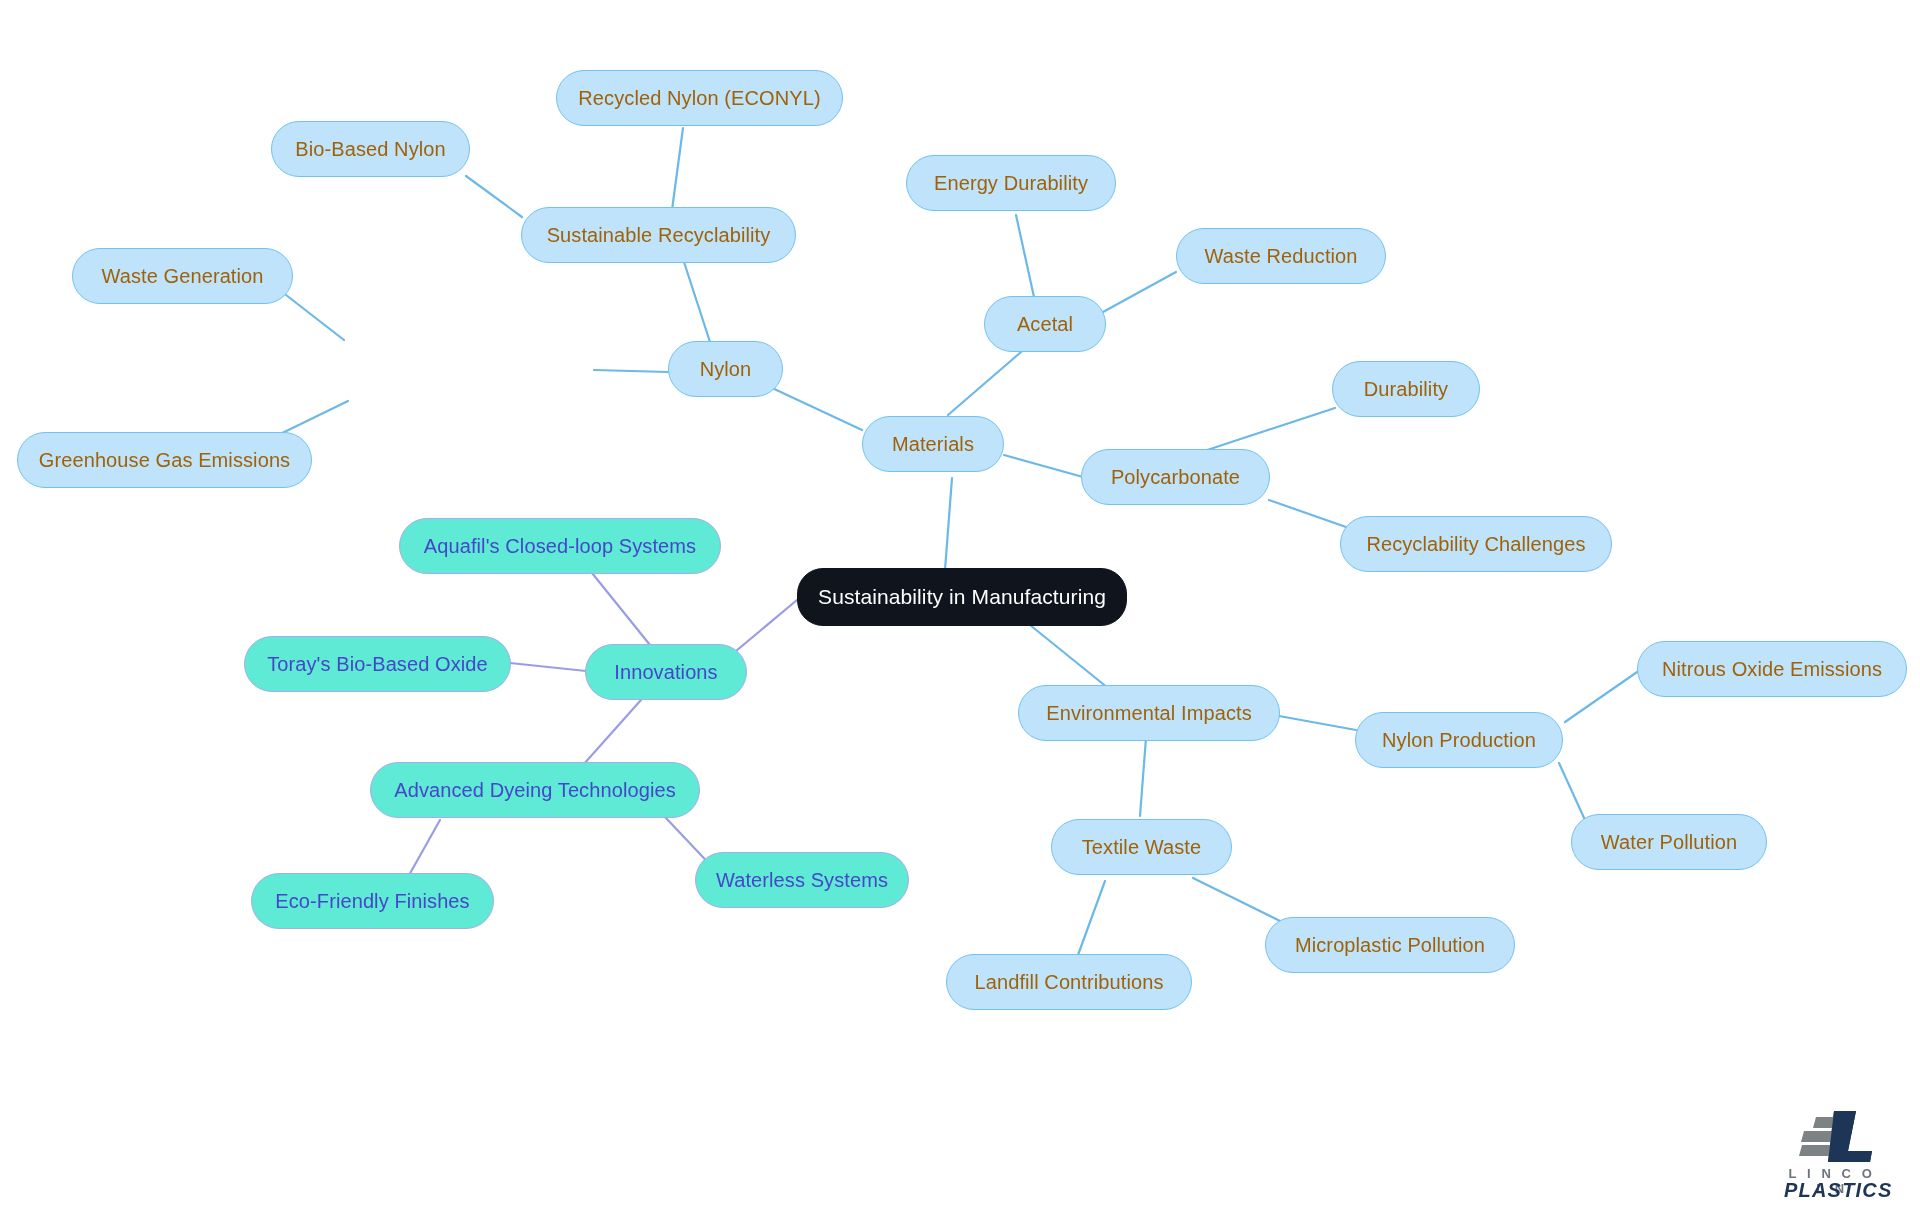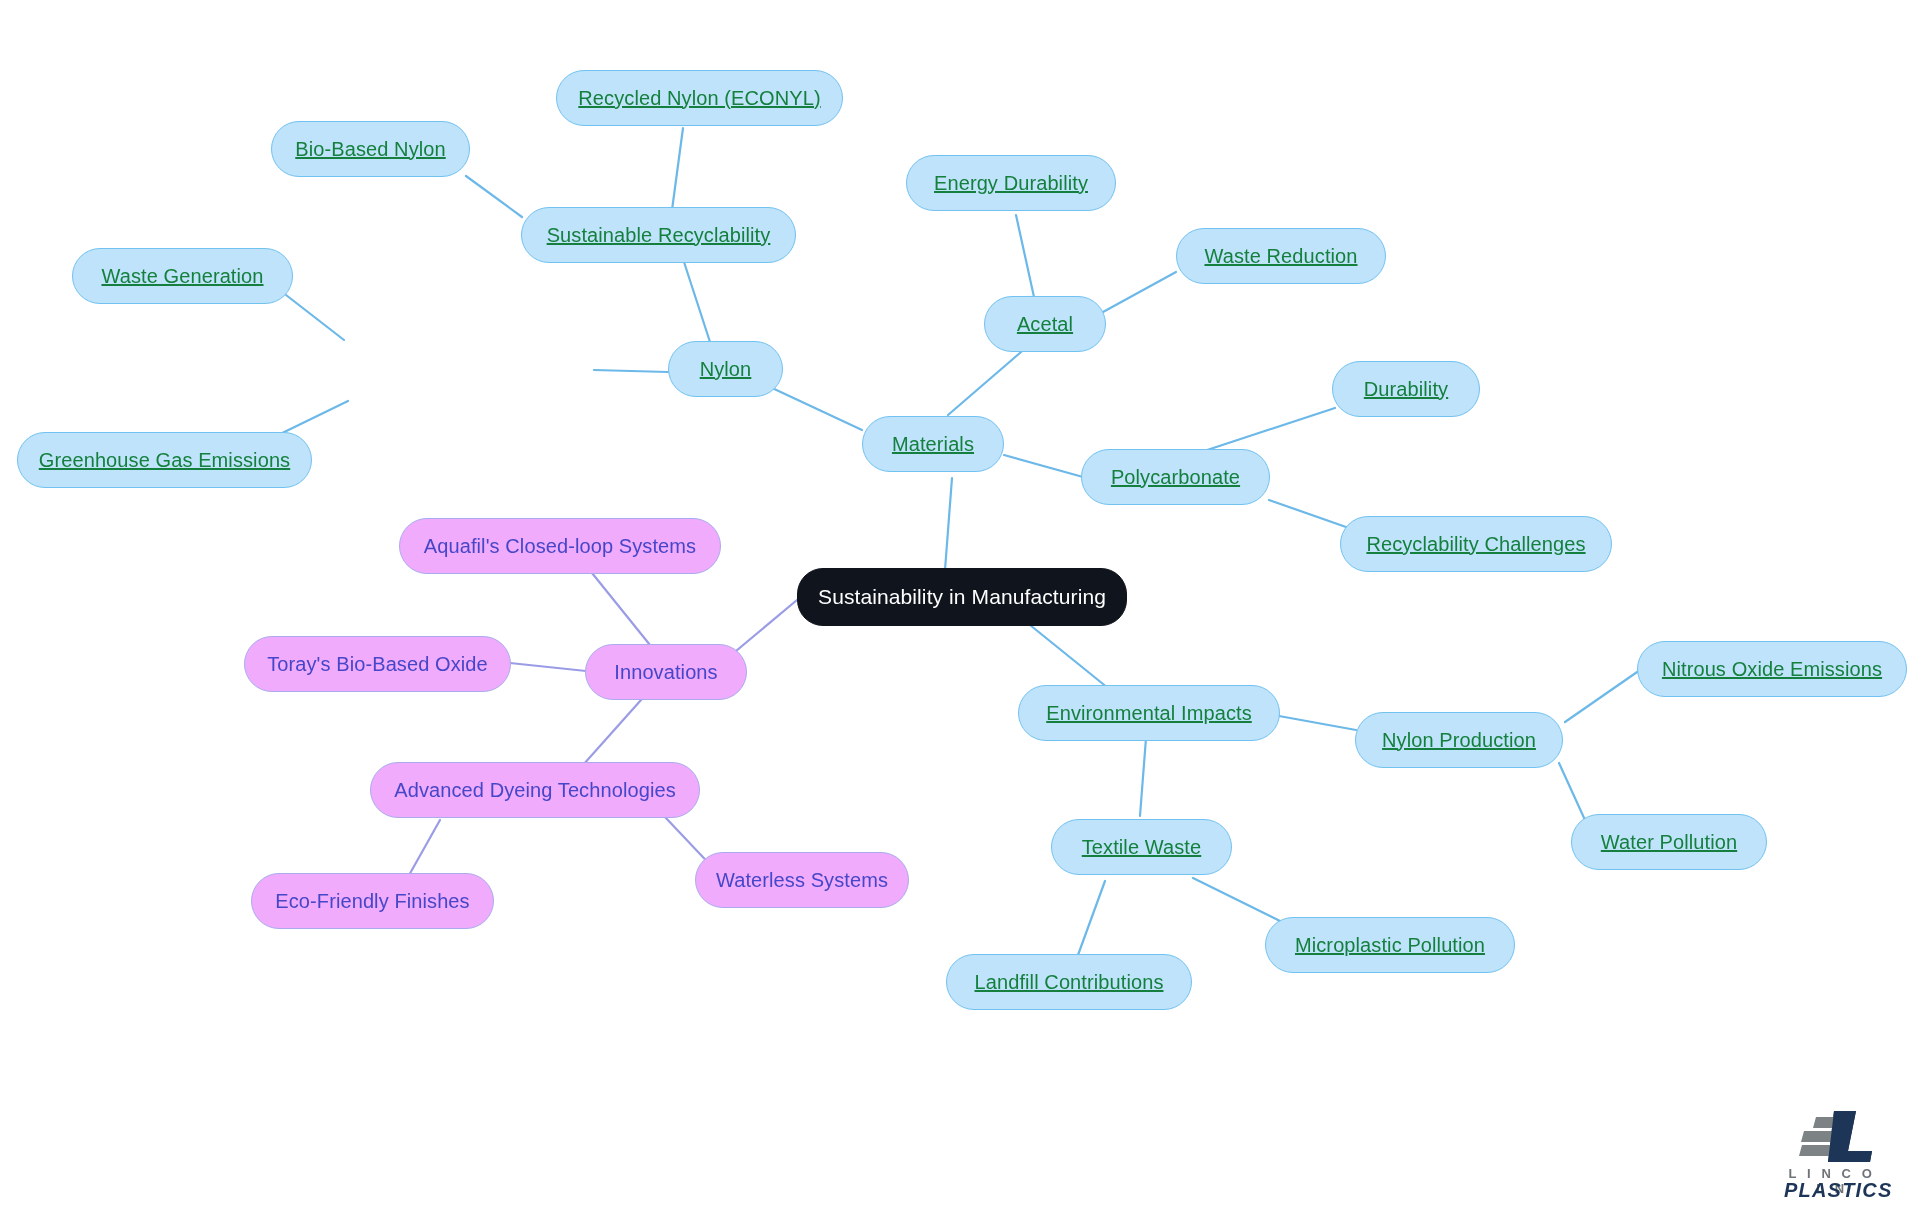--- a/index.html
+++ b/index.html
@@ -39,26 +39,25 @@
   .node.root {
     background: #10141c;
     border-color: #10141c;
     color: #ffffff;
     font-size: 21px;
     border-radius: 26px;
   }
   .node.blue {
     background: #bee3fb;
     border-color: #72c2f1;
-    color: #15803d;
+    color: #a16207;
     font-size: 20px;
-    text-decoration: underline;
   }
   .node.purple {
-    background: #f0abfc;
+    background: #5eead4;
     border-color: #a9abee;
     color: #4646c8;
     font-size: 20px;
   }
   
   #logo {
     position: absolute;
     right: 36px;
     bottom: 14px;
     width: 108px;

